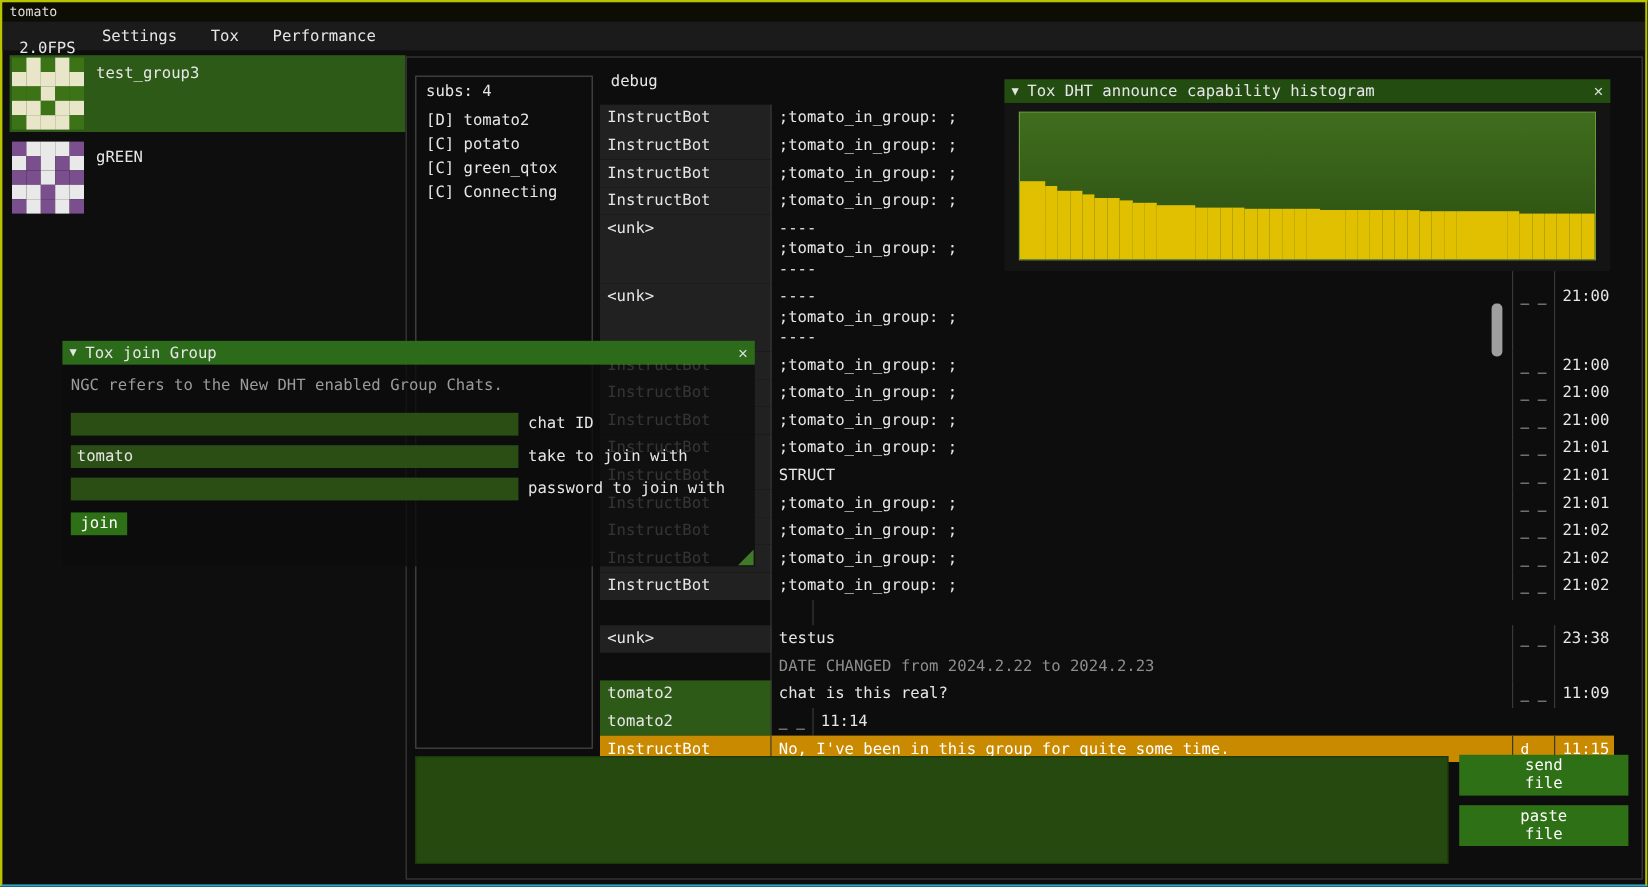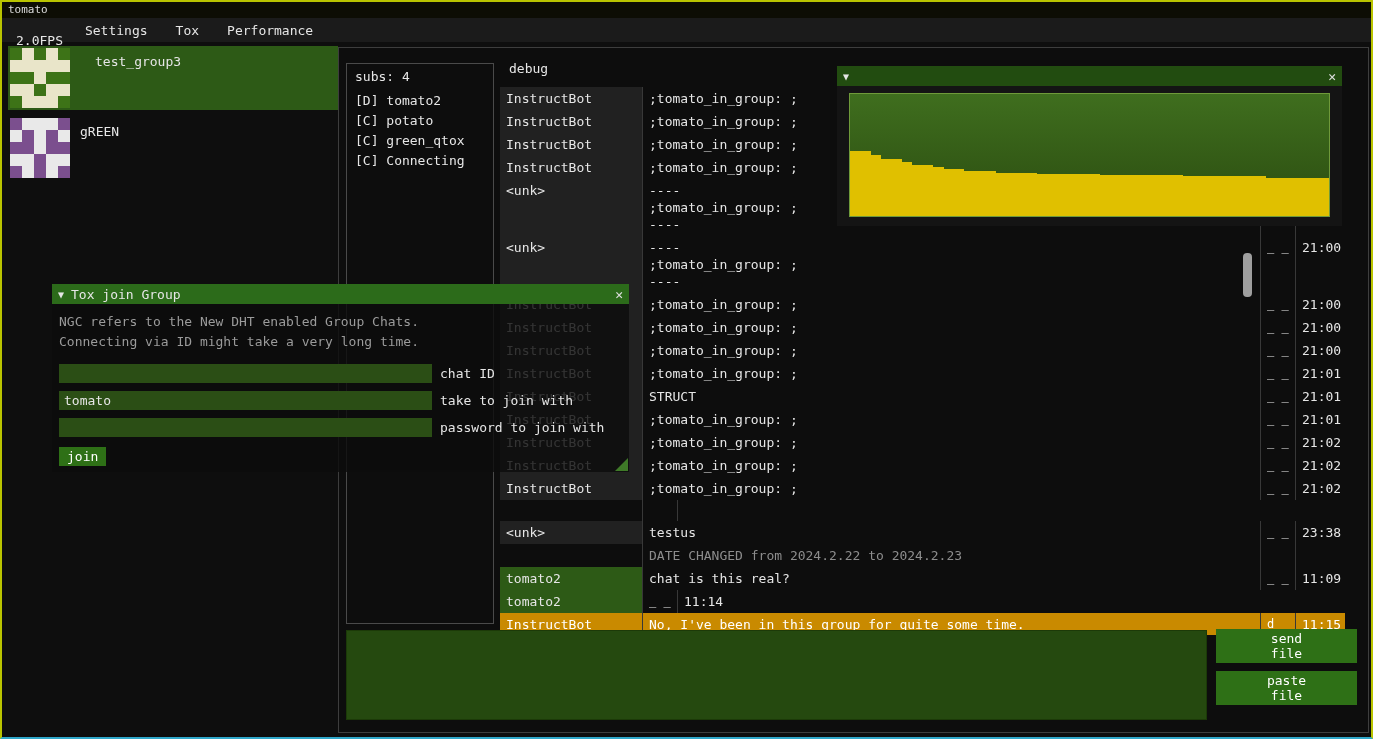--- a/index.html
+++ b/index.html
@@ -15,21 +15,21 @@
   .titlebar { position:absolute; left:0; top:0; width:100%; height:16px;
     background:#0d0d04; font-size:11px; padding:1px 6px; color:#dcdcdc; }
   .menubar { position:absolute; left:0; top:16px; width:100%; height:24px;
     background:#1b1b1b; display:flex; align-items:center; padding-left:6px; }
   .menu-fps { padding:2px 8px;margin-top:20px; }
   .menu-item { padding:2px 14px; cursor:default; }
 
   
   .contacts { position:absolute; left:6px; top:44px; width:330px; }
   .contact-row { display:flex; align-items:flex-start; padding:2px; margin-bottom:6px; }
-  .contact-row.selected { background:var(--accent_green,#2d5a16);gap:15px; }
+  .contact-row.selected { background:var(--accent_green,#2d5a16); }
   .avatar { width:60px; height:60px; display:grid; flex:0 0 auto; }
   .contact-name { margin:6px 0 0 10px; }
 
   
   .chatwin { position:absolute; left:336px; top:45px; width:1031px; height:686px;
     border:1px solid #3d3d3d; background:#0d0d0d; }
   .subs { position:absolute; left:7px; top:15px; width:148px; height:561px;
     border:1px solid #4a4a4a; }
   .subs-header { padding:5px 8px 7px; }
   .subs-item { padding:2px 8px; line-height:16px; }
@@ -322,20 +322,21 @@
     <textarea class="composer-input" style=""></textarea>
     <button class="file-btn btn-send">send
 file</button>
     <button class="file-btn btn-paste">paste
 file</button>
   </div>
 
   <div class="histwin">
     <div class="win-title hist-title">
       <span class="collapse-arrow">▼</span>
+      <span>Tox DHT announce capability histogram</span>
       <span class="win-close">✕</span>
     </div>
     <div class="hist-body">
       <div class="hist-plot">
           <div class="hist-bar" style="height: 53%; background: rgb(224, 192, 0);"></div>
           <div class="hist-bar" style="height: 53%; background: rgb(224, 192, 0);"></div>
           <div class="hist-bar" style="height: 50%; background: rgb(224, 192, 0);"></div>
           <div class="hist-bar" style="height: 47%; background: rgb(224, 192, 0);"></div>
           <div class="hist-bar" style="height: 47%; background: rgb(224, 192, 0);"></div>
           <div class="hist-bar" style="height: 44%; background: rgb(224, 192, 0);"></div>
@@ -384,21 +385,20 @@
   </div>
 
   <div class="joinwin">
     <div class="win-title join-title">
       <span class="collapse-arrow">▼</span>
       <span>Tox join Group</span>
       <span class="win-close">✕</span>
     </div>
     <div class="join-body">
       <div class="join-info">NGC refers to the New DHT enabled Group Chats.</div>
-      <div class="join-info">Connecting via ID might take a very long time.</div>
       <div class="join-fields">
           <div class="join-field-row">
             <input class="join-input" style="">
             <span class="join-label">chat ID</span>
           </div>
           <div class="join-field-row">
             <input class="join-input" value="tomato" style="">
             <span class="join-label">take to join with</span>
           </div>
           <div class="join-field-row">

